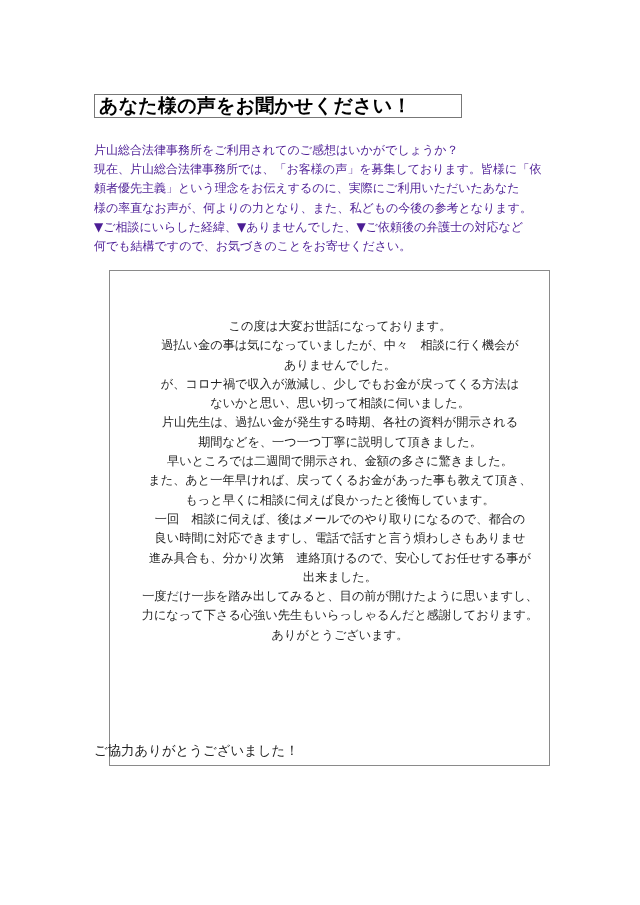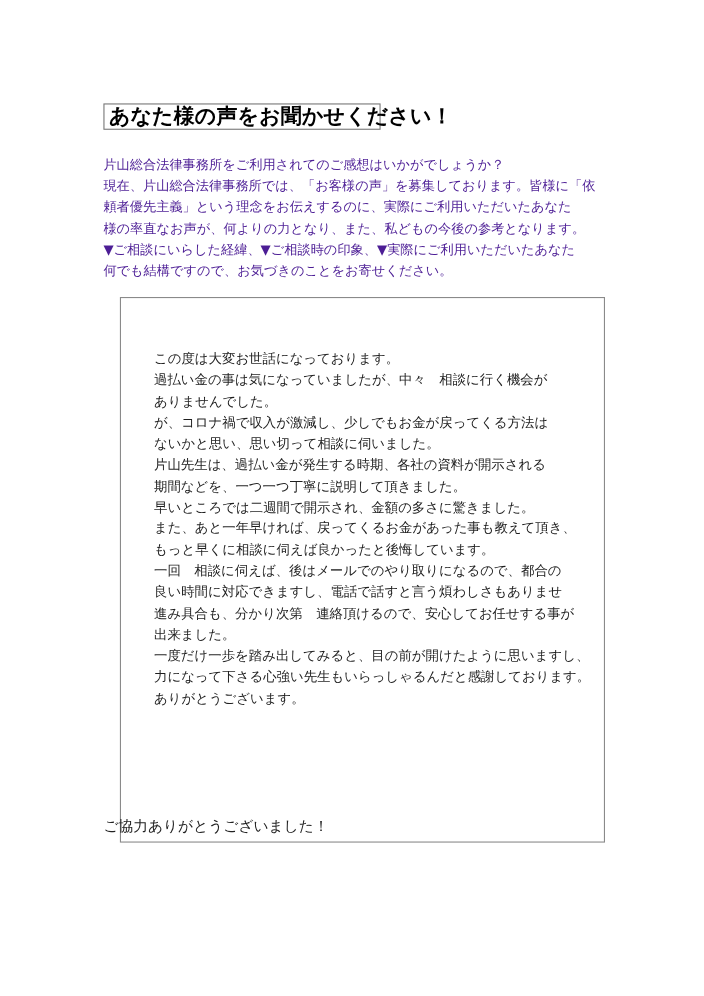--- a/index.html
+++ b/index.html
@@ -1,46 +1,46 @@
 <!DOCTYPE html>
 <html><head>
 <meta charset="utf-8">
 <style>
   html, body { margin:0; padding:0; background:#ffffff; }
   body { width:640px; height:905px; position:relative; overflow:hidden;
          font-family:"DejaVu Sans", sans-serif; color:#1a1a1a; }
-  .title-box { position:absolute; left:94px; top:94px; width:252px; height:24px;
+  .title-box { position:absolute; left:94px; top:94px; width:368px; height:24px;
                border:1.5px solid #777; box-sizing:border-box;
                display:flex; align-items:center; padding-left:4px; }
   .title-text { font-family:"DejaVu Sans", sans-serif; font-weight:bold;
                 font-size:19px; letter-spacing:0.2px; color:#000; white-space:nowrap; }
   .intro { position:absolute; left:94px; top:141px; width:470px;
            font-size:12px; line-height:19.2px; color:#4c1d95; }
   .intro div { white-space:nowrap; }
   .comment-box { position:absolute; left:109px; top:270px; width:441px; height:496px;
                  border:1.5px solid #8a8a8a; box-sizing:border-box; }
   .comment-body { position:absolute; left:140px; top:317px; width:400px;
                   font-family:"DejaVu Serif", serif; font-size:12.2px; line-height:19.3px;
-                  color:#1e1e1e; }
+                  color:#1e1e1e;text-align:center; }
   .comment-body div { white-space:nowrap; }
   .thanks { position:absolute; left:94px; top:742px; font-size:13.4px; color:#222; white-space:nowrap; }
 </style>
 </head>
 <body>
 
 <div class="title-box">
   <span class="title-text">あなた様の声をお聞かせください！</span>
 </div>
 
 <div class="intro">
   <div>片山総合法律事務所をご利用されてのご感想はいかがでしょうか？</div>
   <div>現在、片山総合法律事務所では、「お客様の声」を募集しております。皆様に「依</div>
   <div>頼者優先主義」という理念をお伝えするのに、実際にご利用いただいたあなた</div>
   <div>様の率直なお声が、何よりの力となり、また、私どもの今後の参考となります。</div>
-  <div>▼ご相談にいらした経緯、▼ご相談時の印象、▼実際にご利用いただいたあなた</div>
+  <div>▼ご相談にいらした経緯、▼ありませんでした、▼ご依頼後の弁護士の対応など</div>
   <div>何でも結構ですので、お気づきのことをお寄せください。</div>
 </div>
 
 <div class="comment-box"></div>
 
 <div class="comment-body">
   <div>この度は大変お世話になっております。</div>
   <div>過払い金の事は気になっていましたが、中々　相談に行く機会が</div>
   <div>ありませんでした。</div>
   <div>が、コロナ禍で収入が激減し、少しでもお金が戻ってくる方法は</div>

